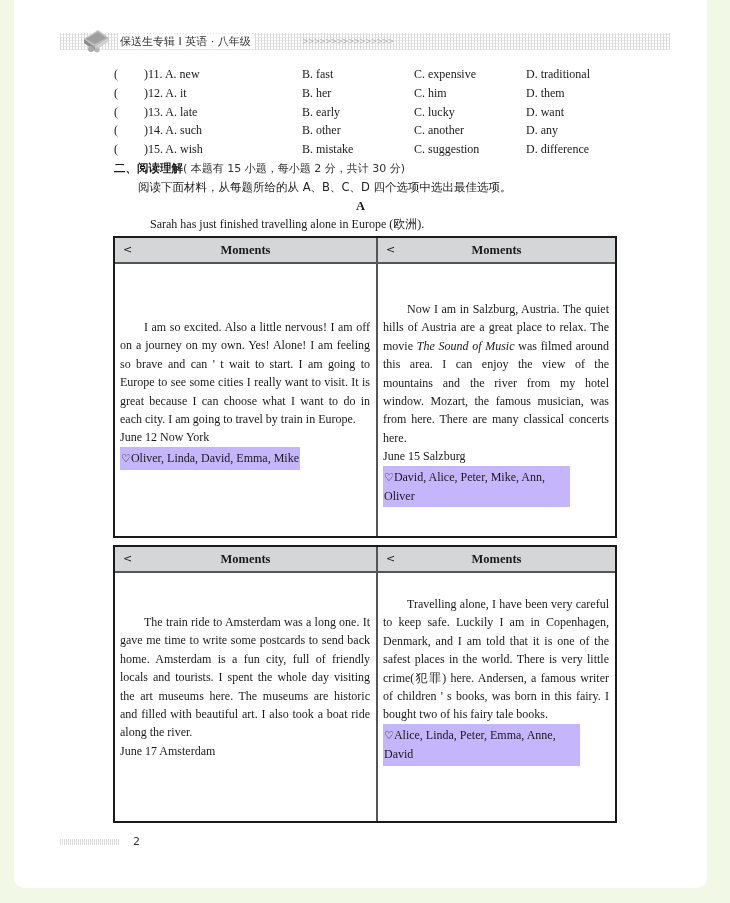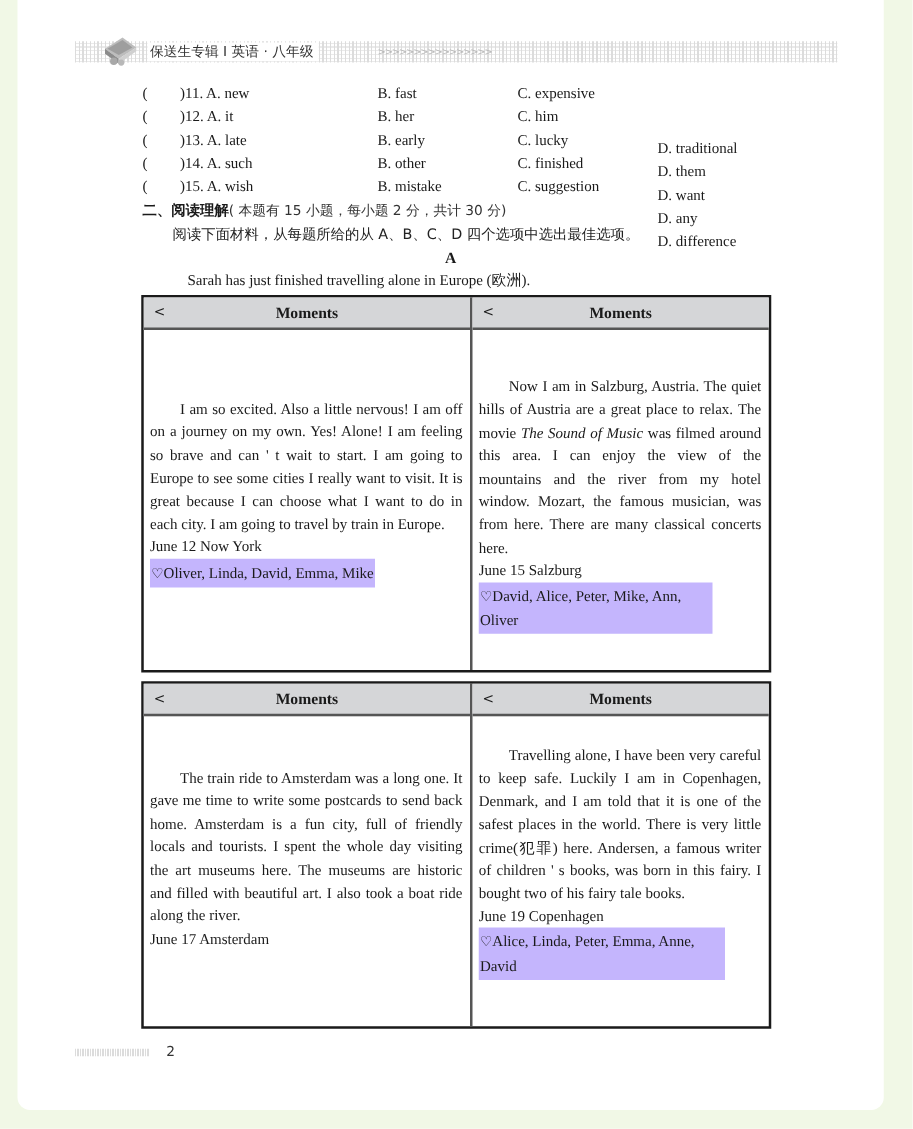--- a/index.html
+++ b/index.html
@@ -35,21 +35,21 @@
     position: absolute; left: 302px; top: 36px; font-size: 8px; color: #b5b5b5;
     font-family: "DejaVu Sans", sans-serif; letter-spacing: -1px; line-height: 12px;
   }
   
   .q-row { position: absolute; left: 114px; font-size: 12px; line-height: 16px; height: 16px; }
   .q-row span { position: absolute; white-space: nowrap; top: 0; }
   .q-paren { left: 0; }
   .q-num { left: 30px; }
   .q-b { left: 188px; }
   .q-c { left: 300px; }
-  .q-d { left: 412px; margin-top: 44px; }
+  .q-d { left: 412px; }
   .sec-title {
     position: absolute; left: 114px; top: 160px; font-size: 12px; line-height: 16px; white-space: nowrap;
   }
   .sec-title b { font-family: "DejaVu Sans", sans-serif; font-weight: bold; font-size: 11.5px; }
   .sec-title .sub { font-family: "DejaVu Sans", sans-serif; font-size: 11px; color: #333; }
   .instr {
     position: absolute; left: 138px; top: 179px; font-size: 11.5px; line-height: 16px;
     font-family: "DejaVu Sans", sans-serif; color: #222; white-space: nowrap;
   }
   .passage-label {
@@ -130,21 +130,21 @@
   <span class="q-paren">(</span>
   <span class="q-num">)13. A. late</span>
   <span class="q-b">B. early</span>
   <span class="q-c">C. lucky</span>
   <span class="q-d">D. want</span>
 </div>
 <div class="q-row" style="top:122px">
   <span class="q-paren">(</span>
   <span class="q-num">)14. A. such</span>
   <span class="q-b">B. other</span>
-  <span class="q-c">C. finished</span>
+  <span class="q-c">C. another</span>
   <span class="q-d">D. any</span>
 </div>
 <div class="q-row" style="top:141px">
   <span class="q-paren">(</span>
   <span class="q-num">)15. A. wish</span>
   <span class="q-b">B. mistake</span>
   <span class="q-c">C. suggestion</span>
   <span class="q-d">D. difference</span>
 </div>
 
@@ -191,20 +191,19 @@
       <p class="mdate">June 17 Amsterdam</p>
     </div>
   </div>
   <div class="mcol right">
     <div class="mhead">
       <span class="back">&lt;</span>
       <span class="title">Moments</span>
     </div>
     <div class="mbody" style="top:48px">
       <p class="mtext">Travelling alone, I have been very careful to keep safe. Luckily I am in Copenhagen, Denmark, and I am told that it is one of the safest places in the world. There is very little crime(犯罪) here. Andersen, a famous writer of children ' s books, was born in this fairy. I bought two of his fairy tale books.</p>
-      <p class="mdate">June 19 Copenhagen</p>
       <p class="mlikes wrap2"><span class="heart">♡</span><span>Alice, Linda, Peter, Emma, Anne, David</span></p>
     </div>
   </div>
 </div>
 
 <div class="footer-band"></div>
 <div class="page-num">2</div>
 
 </body></html>

